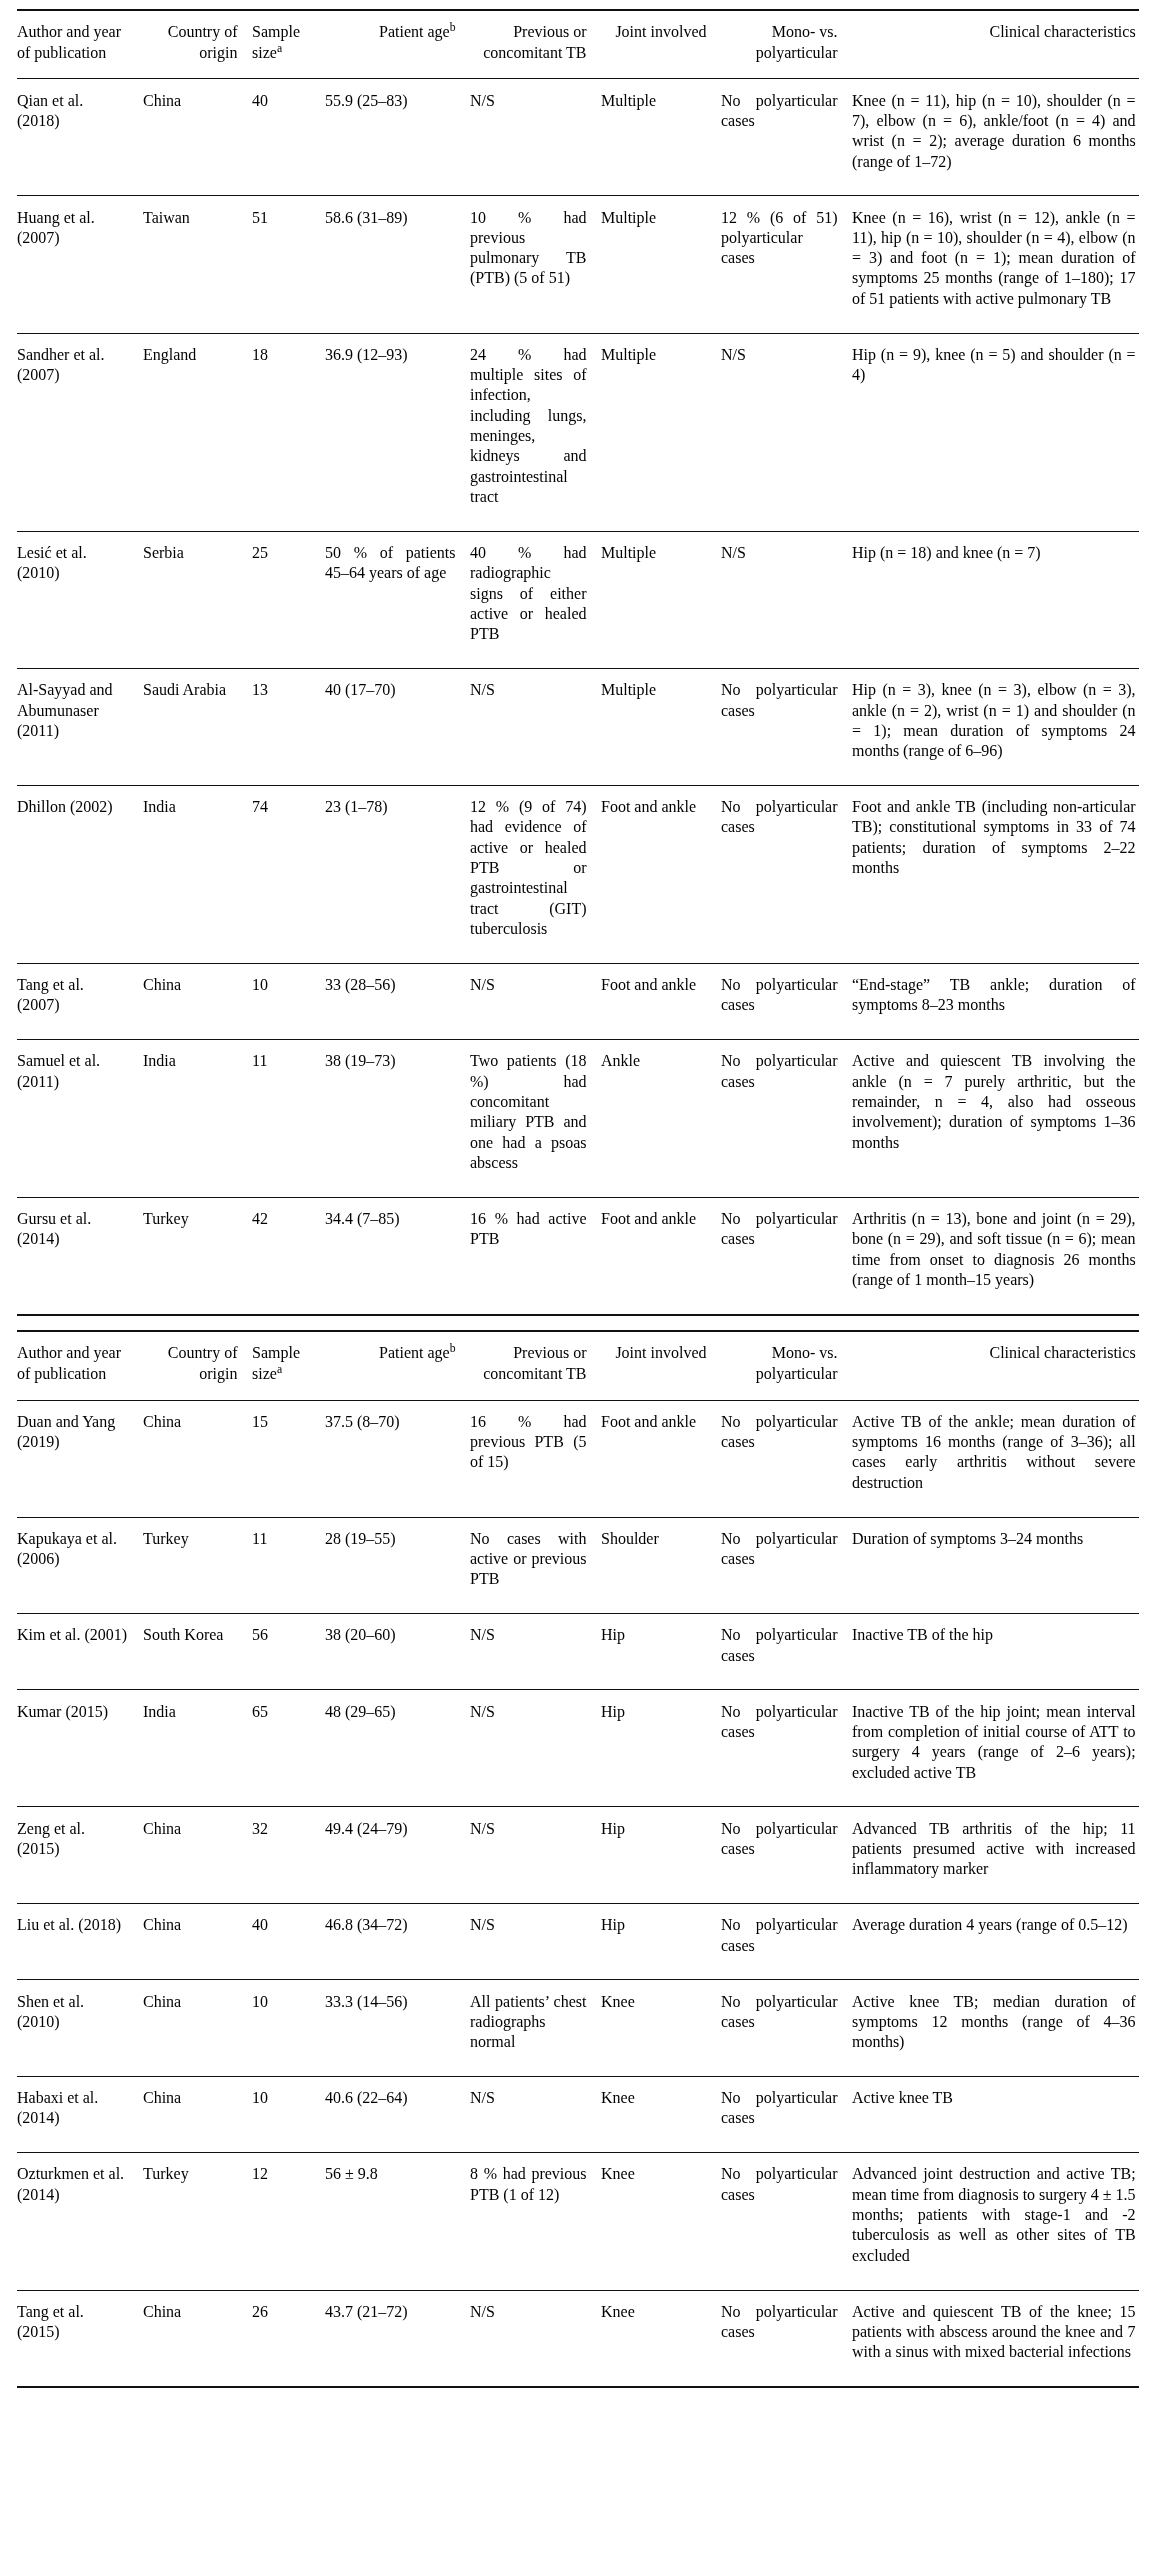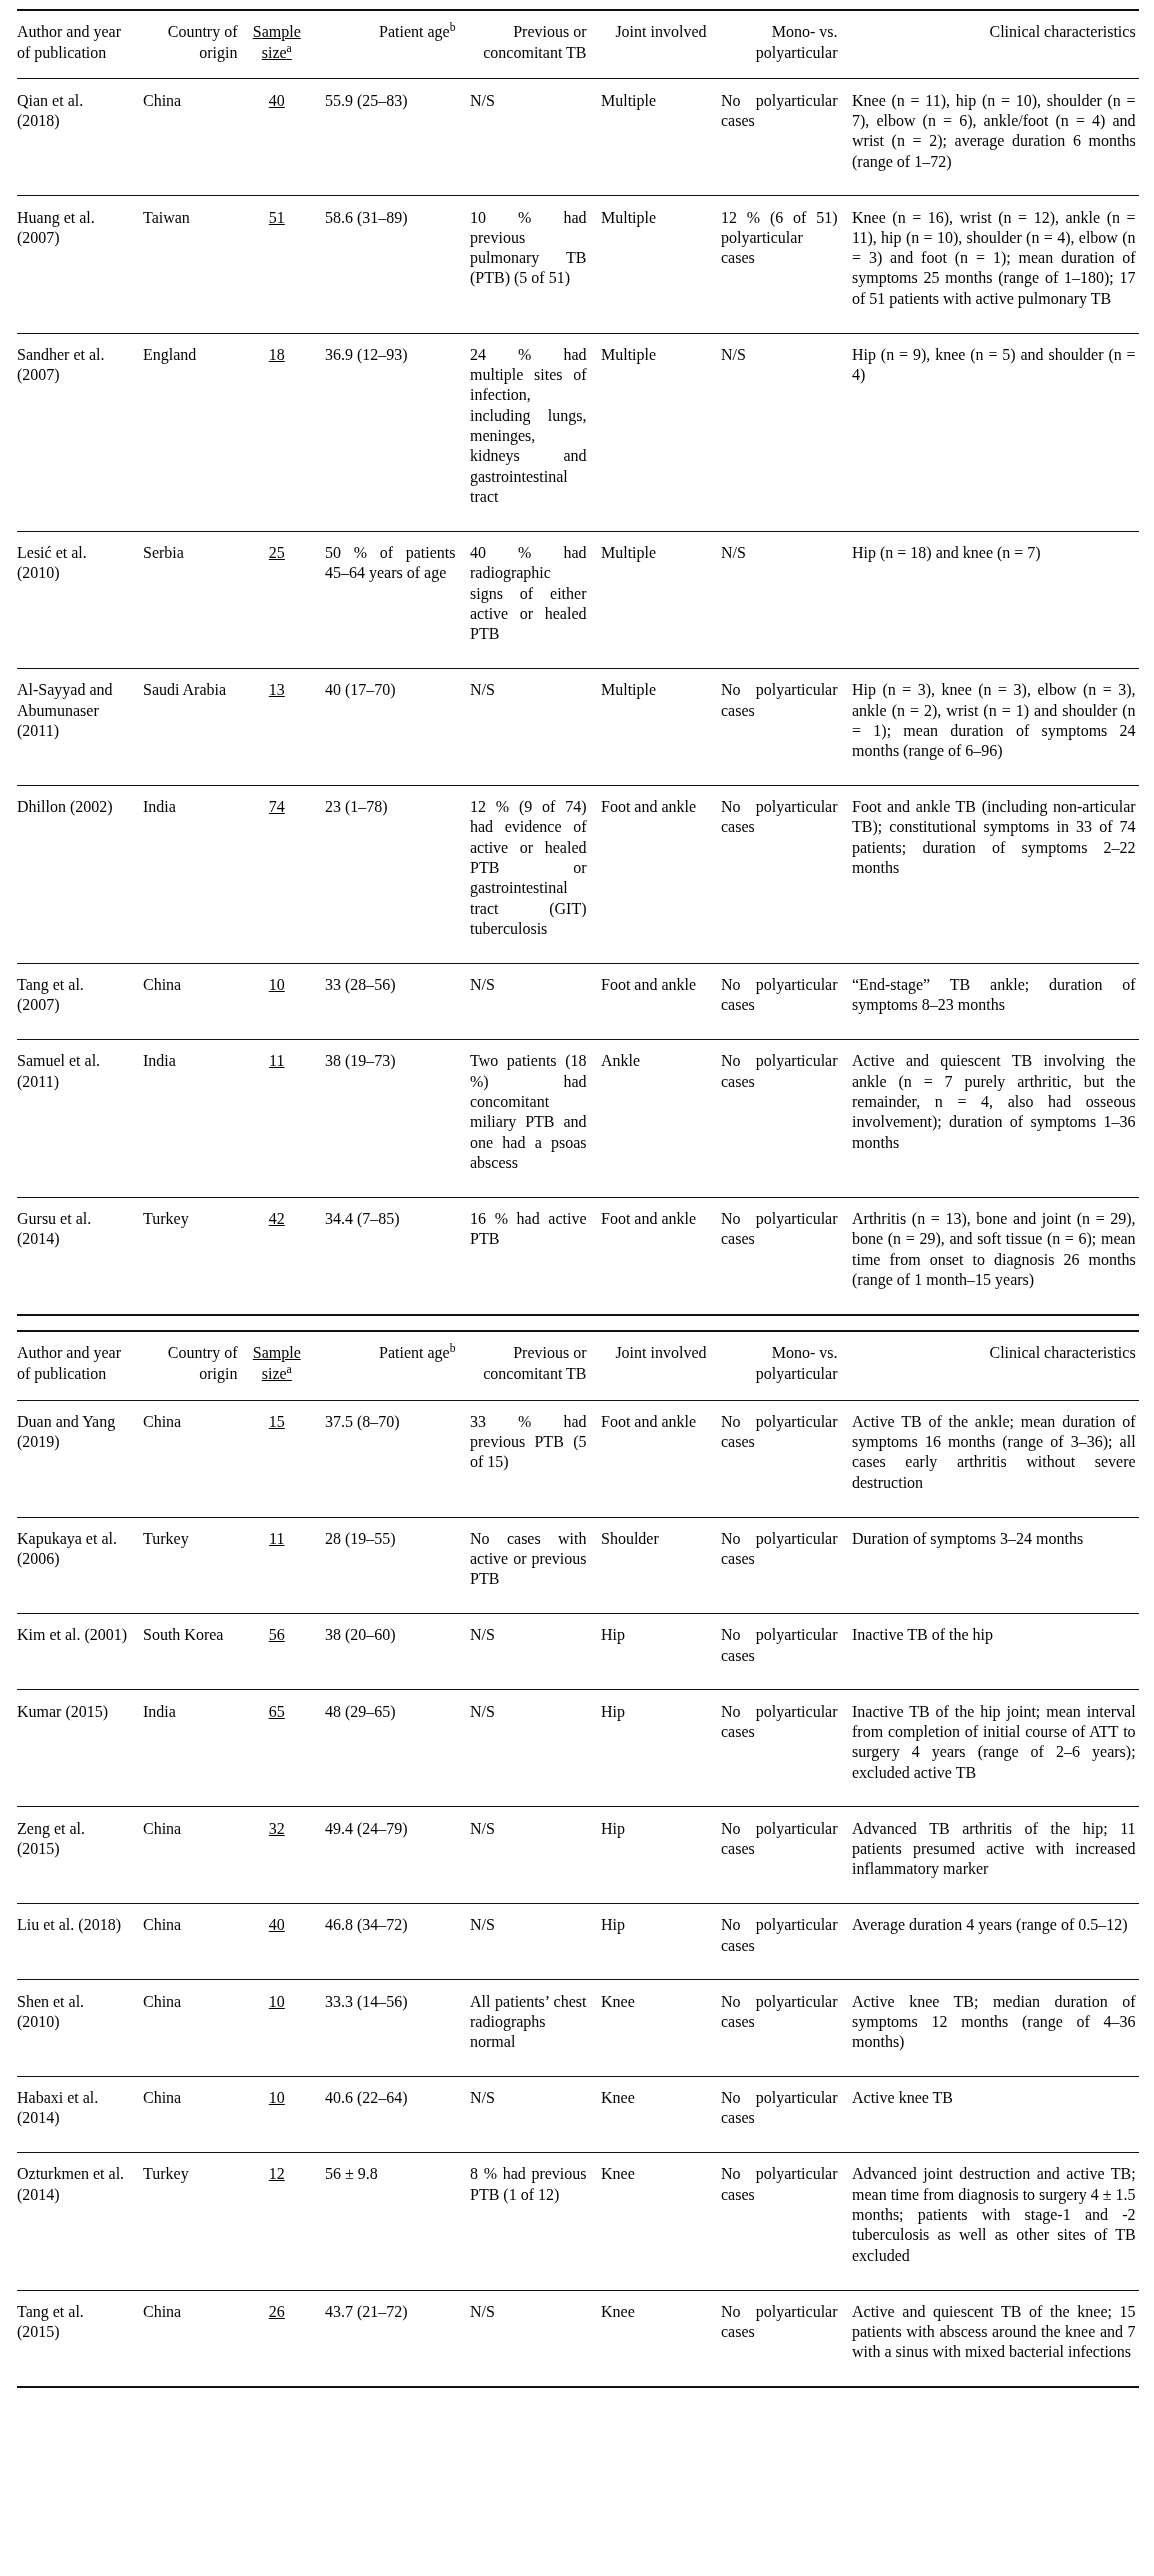--- a/index.html
+++ b/index.html
@@ -48,23 +48,22 @@
     vertical-align: top;
     padding: 11.2px 14.5px 15.6px 0;
   }
   td {
     vertical-align: top;
     text-align: justify;
     padding: 11.2px 14.5px 23.5px 0;
   }
   th.col-author, td.col-author { text-align: left; }
   th.col-sample, td.col-sample {
-    text-align: center;
+    text-align: left;
     padding-right: 23.5px;
-    text-decoration: underline;
   }
   th.col-clinical, td.col-clinical { padding-right: 3.4px; margin-top: 8px; }
   sup {
     font-size: 11.7px;
     line-height: 0;
   }
 </style>
 </head>
 <body>
 
@@ -209,21 +208,21 @@
           <th class="col-mono"><span>Mono- vs. polyarticular</span></th>
           <th class="col-clinical"><span>Clinical characteristics</span></th>
         </tr>
       </thead>
     <tbody>
         <tr>
           <td class="col-author">Duan and Yang (2019)</td>
           <td class="col-country">China</td>
           <td class="col-sample">15</td>
           <td class="col-age">37.5 (8–70)</td>
-          <td class="col-tb">33 % had previous PTB (5 of 15)</td>
+          <td class="col-tb">16 % had previous PTB (5 of 15)</td>
           <td class="col-joint">Foot and ankle</td>
           <td class="col-mono">No polyarticular cases</td>
           <td class="col-clinical">Active TB of the ankle; mean duration of symptoms 16 months (range of 3–36); all cases early arthritis without severe destruction</td>
         </tr>
         <tr>
           <td class="col-author">Kapukaya et al. (2006)</td>
           <td class="col-country">Turkey</td>
           <td class="col-sample">11</td>
           <td class="col-age">28 (19–55)</td>
           <td class="col-tb">No cases with active or previous PTB</td>

